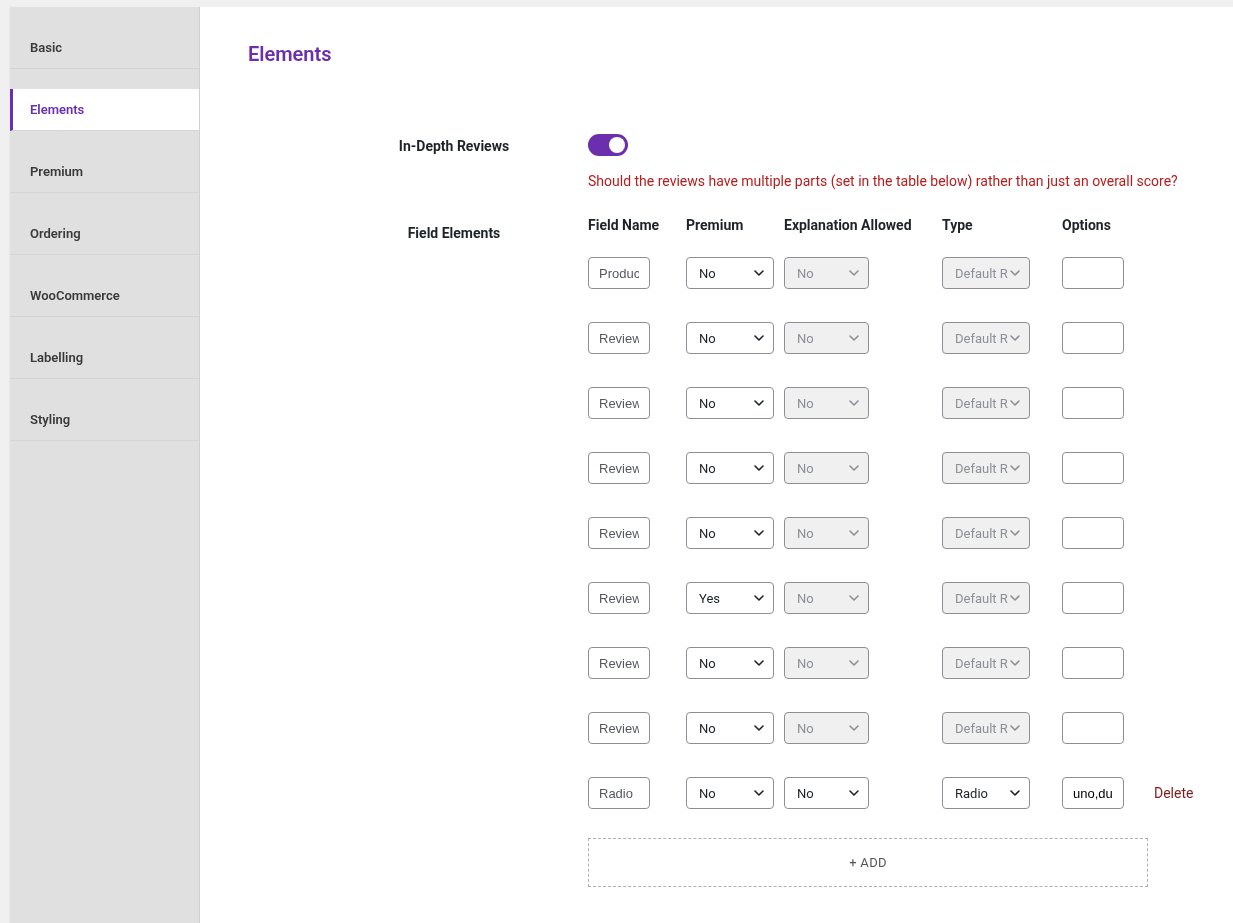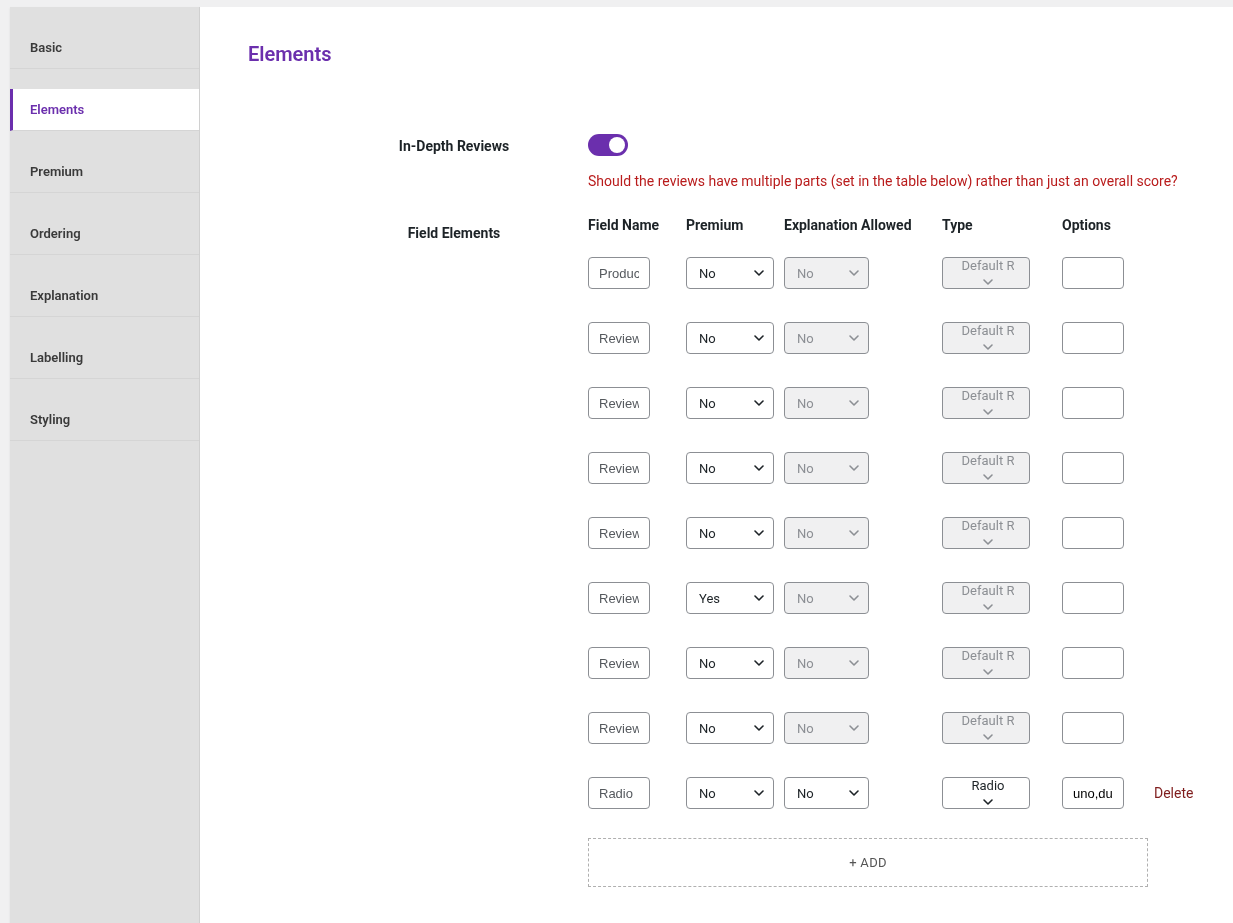--- a/index.html
+++ b/index.html
@@ -121,21 +121,21 @@
     border-radius: 4px;
     background: #fff;
     display: flex; align-items: center; justify-content: space-between;
     padding: 0 8px 0 12px;
     font-size: 13px;
     color: #1d2327;
     cursor: pointer;
   }
   .re-select.narrow { width: 88px; }
   .re-select.mid   { width: 85px; }
-  .re-select.type  { width: 88px; flex-direction: column; }
+  .re-select.type  { width: 88px; }
   .re-select.disabled {
     background: #f0f0f1;
     color: #8c8f94;
     cursor: default;
   }
   .re-options {
     width: 62px; height: 32px;
     border: 1px solid #8c8f94;
     border-radius: 4px;
     padding: 0 10px;
@@ -166,21 +166,21 @@
 </style>
 </head>
 <body>
 
 <div class="layout">
   <nav class="sidebar" id="sidebar">
       <div class="sidebar-item">Basic</div>
       <div class="sidebar-item active">Elements</div>
       <div class="sidebar-item">Premium</div>
       <div class="sidebar-item">Ordering</div>
-      <div class="sidebar-item">Explanation</div>
+      <div class="sidebar-item">WooCommerce</div>
       <div class="sidebar-item">Labelling</div>
       <div class="sidebar-item">Styling</div>
     </nav>
 
   <main class="main">
     <h1 class="page-title">Elements</h1>
 
     <div>
       <div class="panel-body">
 

